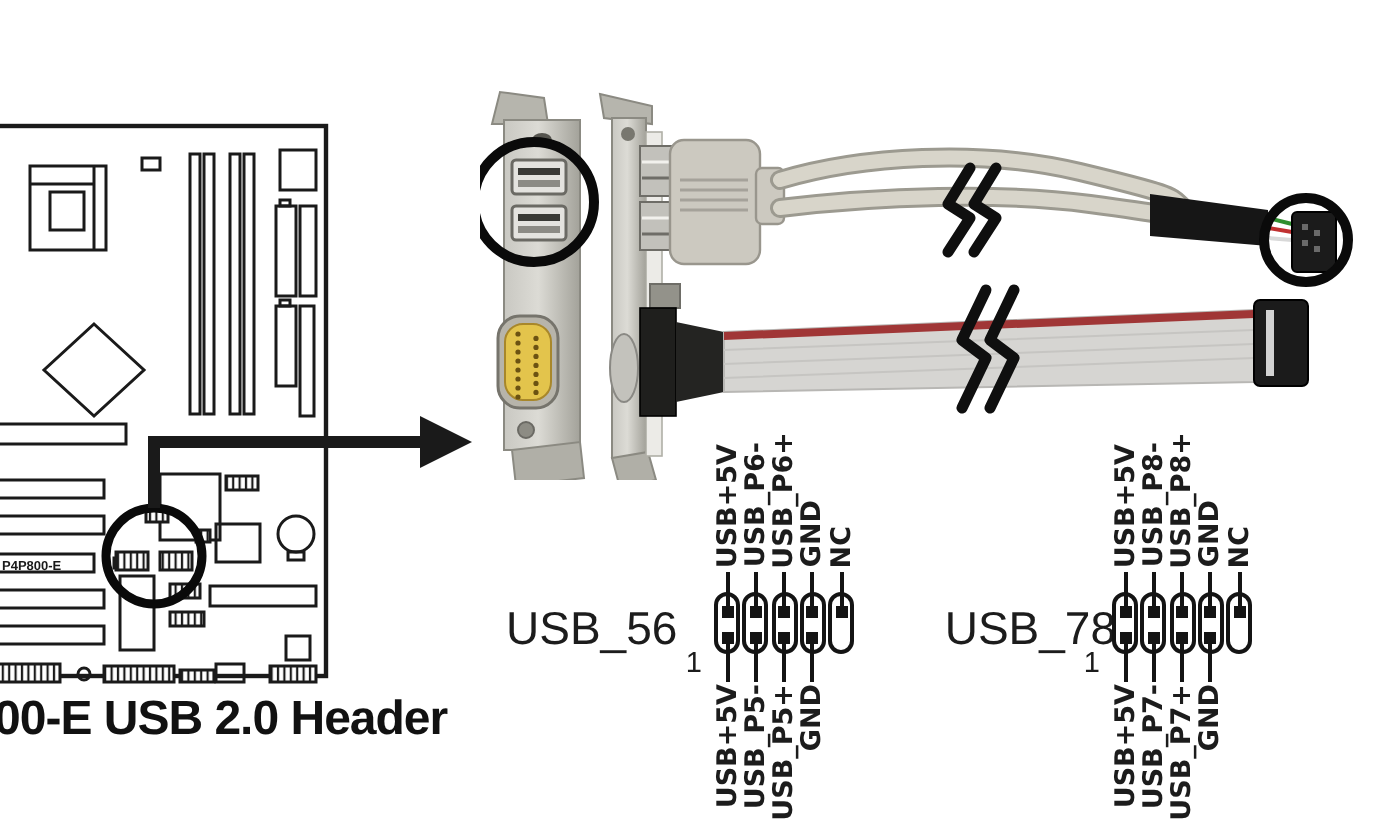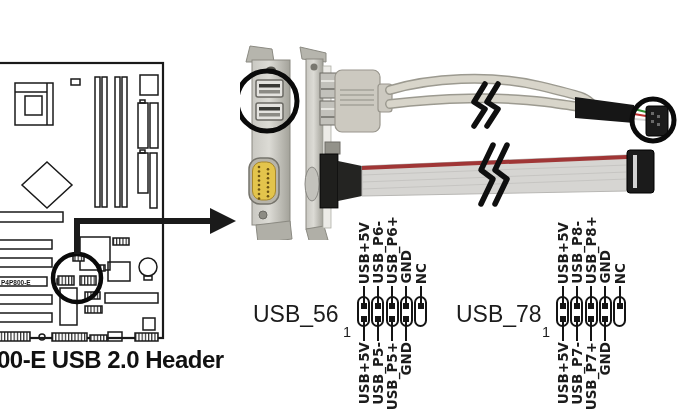--- a/index.html
+++ b/index.html
@@ -2,21 +2,21 @@
 <html><head>
 <meta charset="utf-8">
 <style>
   html,body{margin:0;padding:0;background:#fff;}
   .stage{position:relative;width:690px;height:419px;background:#ffffff;overflow:hidden;
          font-family:"Liberation Sans",sans-serif;color:#1a1a1a;}
   .abs{position:absolute;}
   .caption{position:absolute;left:-3px;top:346px;font-size:24px;font-weight:bold;
            letter-spacing:-0.5px;color:#111;white-space:nowrap;}
   .pinhdr{position:absolute;width:200px;height:199px;}
-  .hname{position:absolute;top:81px;text-align:left;font-size:23px;color:#1c1c1c;white-space:nowrap;}
+  .hname{position:absolute;top:81px;text-align:right;font-size:23px;color:#1c1c1c;white-space:nowrap;}
   .pin1{position:absolute;left:86px;top:104px;width:12px;text-align:right;font-size:14.5px;color:#1c1c1c;}
   .pill{position:absolute;top:76px;width:13px;height:31px;border:2px solid #141414;border-radius:7px;
         background:#fff;box-sizing:border-box;}
   .pin{position:absolute;width:6px;height:6px;background:#141414;}
   .vline{position:absolute;width:2px;background:#141414;}
   .vlabel{position:absolute;writing-mode:vertical-rl;transform:rotate(180deg);
           font-family:"DejaVu Sans","Liberation Sans",sans-serif;font-weight:bold;
           font-size:13.5px;line-height:16px;color:#1c1c1c;white-space:nowrap;}
   .vtop{bottom:135px;}
   .vbot{top:122px;}
@@ -258,21 +258,21 @@
     <div class="vlabel vtop" style="left:131.1px">USB_P6+</div>
     <div class="vlabel vtop" style="left:145.4px">GND</div>
     <div class="vlabel vtop" style="left:159.7px">NC</div>
     <div class="vlabel vbot" style="left:102.5px">USB+5V</div>
     <div class="vlabel vbot" style="left:116.8px">USB_P5-</div>
     <div class="vlabel vbot" style="left:131.1px">USB_P5+</div>
     <div class="vlabel vbot" style="left:145.4px">GND</div>
   </div>
 
   <div class="pinhdr" style="left:452px;top:220px">
-    <div class="hname" style="left:4px;width:91px">USB_78</div>
+    <div class="hname" style="left:15px;width:91px">USB_78</div>
     <div class="pin1">1</div>
 
     <div class="pill" style="left:104px"></div>
     <div class="pill" style="left:118.3px"></div>
     <div class="pill" style="left:132.6px"></div>
     <div class="pill" style="left:146.9px"></div>
     <div class="pill" style="left:161.2px"></div>
 
     <div class="vline" style="left:109.5px;top:66px;height:18px"></div>
     <div class="vline" style="left:123.8px;top:66px;height:18px"></div>

